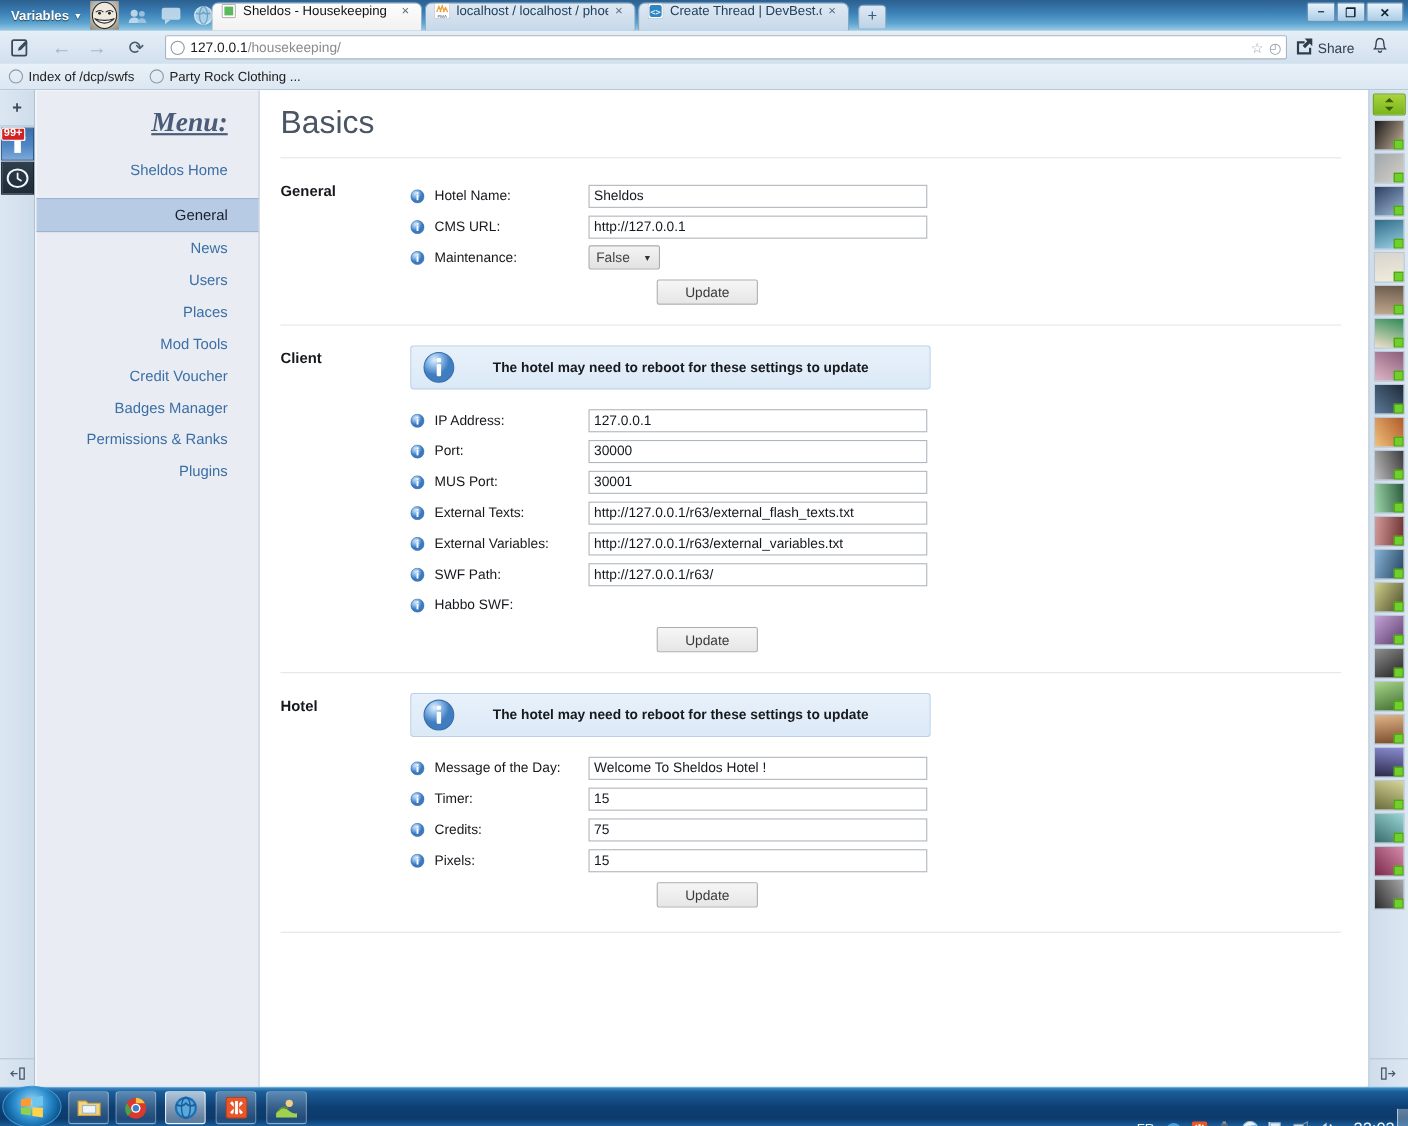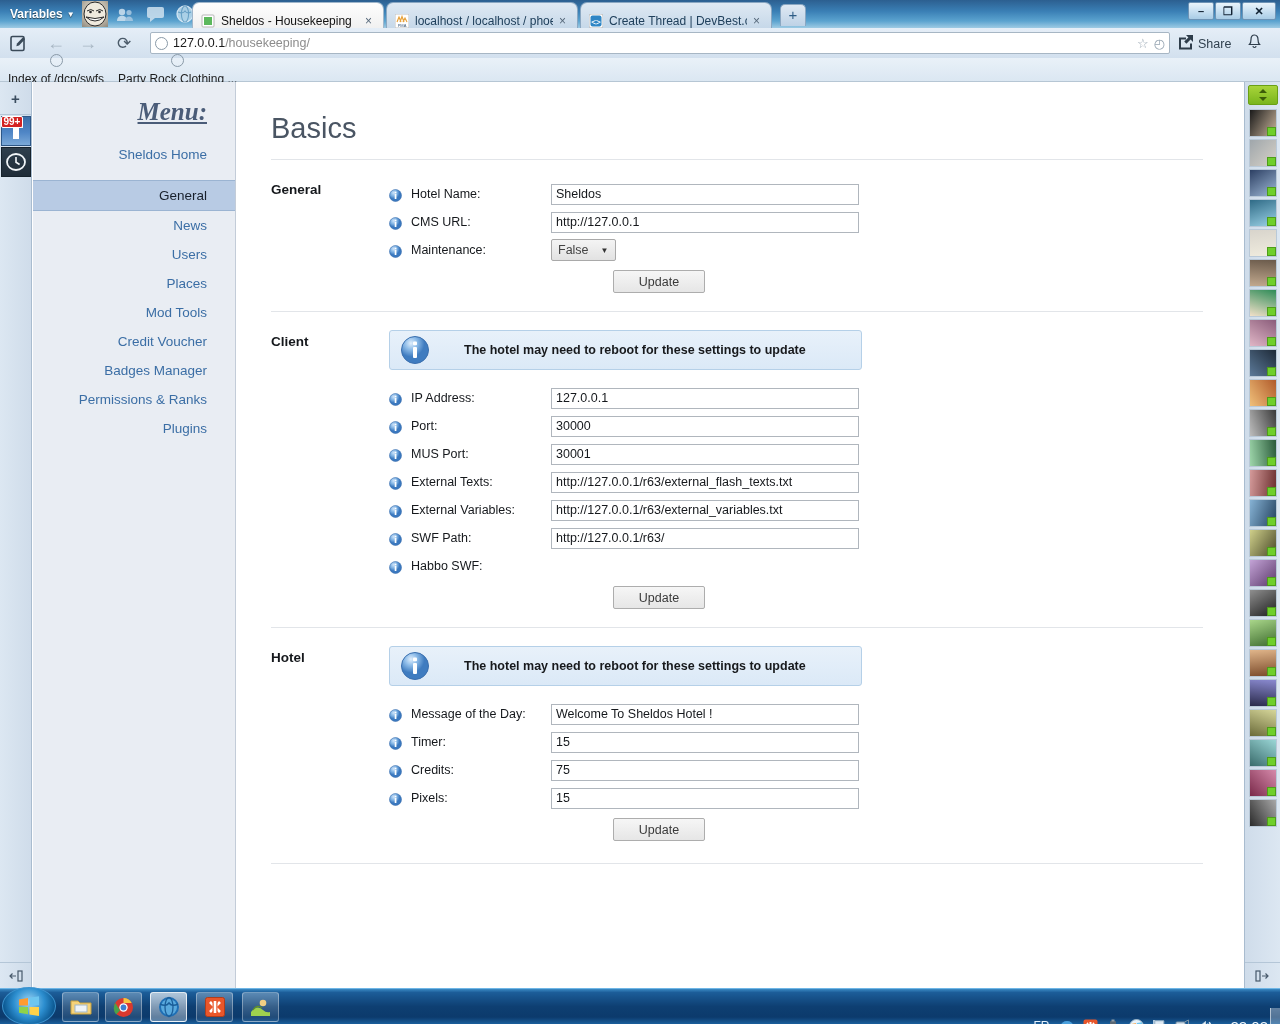--- a/index.html
+++ b/index.html
@@ -39,21 +39,21 @@
   }
   #rm-avatar svg { display:block; }
   .rm-chrome-icon {
     position:absolute; top:3px; width:26px; height:22px;
     display:flex; align-items:center; justify-content:center;
     opacity:.85;
   }
   .tab {
     position:absolute; top:2px; height:26px;
     border-radius:7px 7px 0 0;
-    display:flex; align-items:flex-end; gap:6px;
+    display:flex; align-items:flex-start; gap:6px;
     padding:0 8px;
     font-size:12px; color:#2b2b2b;
     overflow:hidden; white-space:nowrap;
   }
   .tab.active {
     background:linear-gradient(to bottom,#fdfdfd,#f1f1f1);
     border:1px solid #9fb6cb; border-bottom:none;
     color:#111;
   }
   .tab.inactive {
@@ -116,21 +116,21 @@
   #notify-bell { position:absolute; left:1248px; top:6px; font-size:14px; color:#31414f; }
 
   
   #bookmarks-bar {
     position:absolute; left:0; top:58px; width:1280px; height:24px;
     background:linear-gradient(to bottom,#e9f1f8,#dbe7f2);
     border-bottom:1px solid #b6c6d4;
     display:flex; align-items:center; gap:14px; padding-left:8px;
     font-size:12px; color:#1c1c1c;
   }
-  .bookmark { display:flex; align-items:center; gap:5px;flex-direction:column; }
+  .bookmark { display:flex; align-items:center; gap:5px; }
   .bookmark .bm-icon {
     width:13px; height:13px; border:1.5px solid #8a9aa8; border-radius:50%;
   }
 
   
   #viewport {
     position:absolute; left:0; top:82px; width:1280px; height:906px;
     background:#fff;
   }
 
@@ -221,21 +221,21 @@
   .hk-menu-item.home { margin-top:14px; padding-bottom:18px; }
   .hk-menu-item.active {
     background:#b8cbe4;
     border-top:1px solid #9bb4d2;
     border-bottom:1px solid #9bb4d2;
     color:#18202c;
   }
 
   #hk-content {
     position:absolute; left:204px; top:0; right:0; height:906px;
-    background:#fff; padding:16px;
+    background:#fff; padding:0;
   }
   #hk-title {
     font-size:29px; color:#4a5563; font-weight:normal;
     padding:14px 0 0 18px;
     font-family:"Liberation Sans", sans-serif;
   }
   .hk-rule {
     height:1px; background:#e2e5e9; margin:14px 24px 0 18px;
   }
   .hk-section { position:relative; padding:18px 0 0 18px; }

